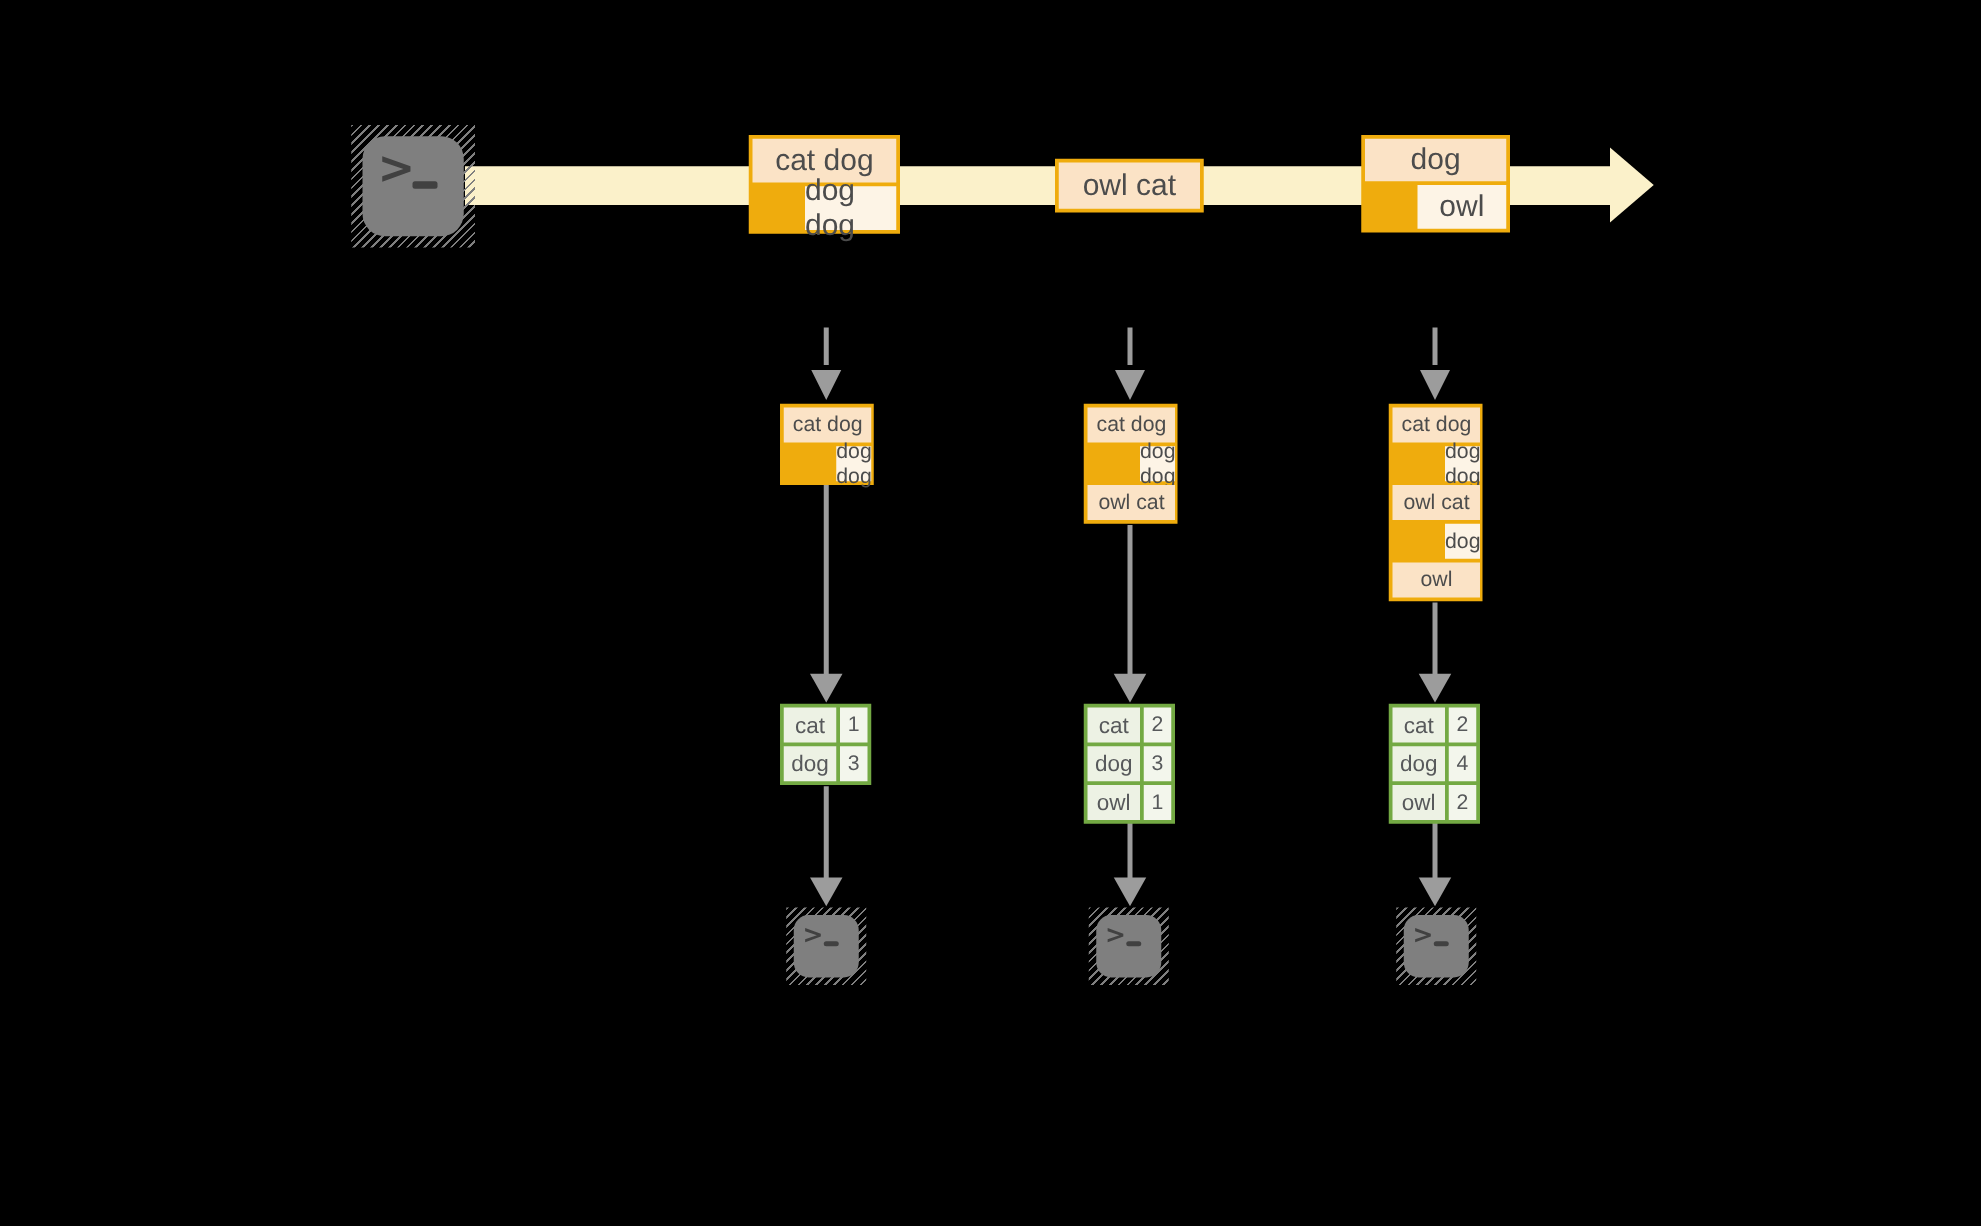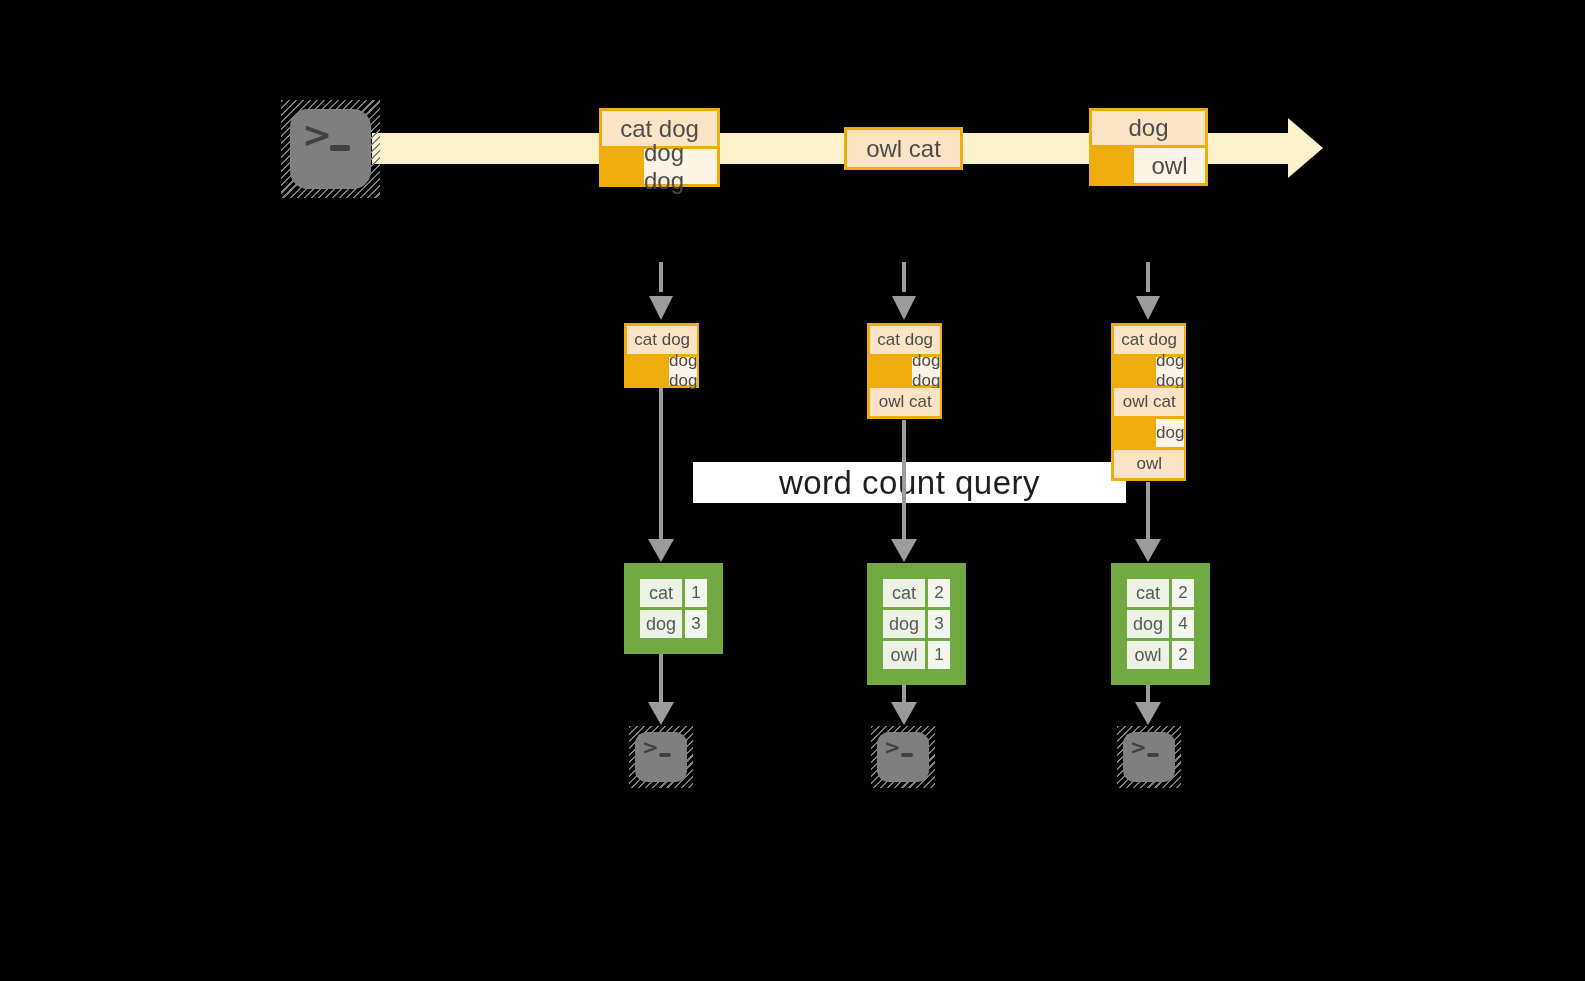--- a/index.html
+++ b/index.html
@@ -15,21 +15,21 @@
   
   .obox{position:absolute;background:#efac0d;padding:3px;display:grid;gap:3px;z-index:5;}
   .ocell{display:flex;align-items:center;justify-content:center;color:#4c4c4c;}
   .ocell.peach{background:#fbe3c6;}
   .ocell.cream{background:#fdf4e6;margin-left:42px;}
   .stream-box .ocell{font-size:24px;}
   .acc-box{width:69px;}
   .acc-box .ocell{height:28px;font-size:17px;}
 
   
-  .gtable{position:absolute;background:#73a943;padding:16px;display:grid;
+  .gtable{position:absolute;background:#73a943;padding:3px;display:grid;
           grid-template-columns:42px 22px;gap:3px;z-index:5;}
   .gcell{height:28px;display:flex;align-items:center;justify-content:center;
          color:#57595b;font-size:18px;}
   .gcell.word{background:#edf2e4;}
   .gcell.num{background:#f3f6ec;font-size:17px;}
 
   
   .darrow{position:absolute;width:26px;height:58px;z-index:3;}
   .darrow .dline{position:absolute;left:11px;top:0;width:3.5px;height:30px;background:#9c9c9c;}
   .darrow .dhead{position:absolute;left:1px;top:34px;width:0;height:0;
@@ -111,23 +111,20 @@
     <div class="ocell peach">owl cat</div>
   </div>
   <div class="obox acc-box" style="left:1111px;top:323px;">
     <div class="ocell peach">cat dog</div>
     <div class="ocell cream">dog dog</div>
     <div class="ocell peach">owl cat</div>
     <div class="ocell cream">dog</div>
     <div class="ocell peach">owl</div>
   </div>
 
-  <div class="banner">
-    <span>word count query</span>
-  </div>
 
   <div class="sarrow" style="left:647px;top:388px;height:174px;">
     <div class="sline"></div>
       <div class="shead"></div>
   </div>
   <div class="sarrow" style="left:890px;top:420px;height:142px;">
     <div class="sline"></div>
       <div class="shead"></div>
   </div>
   <div class="sarrow" style="left:1134px;top:482px;height:80px;">

